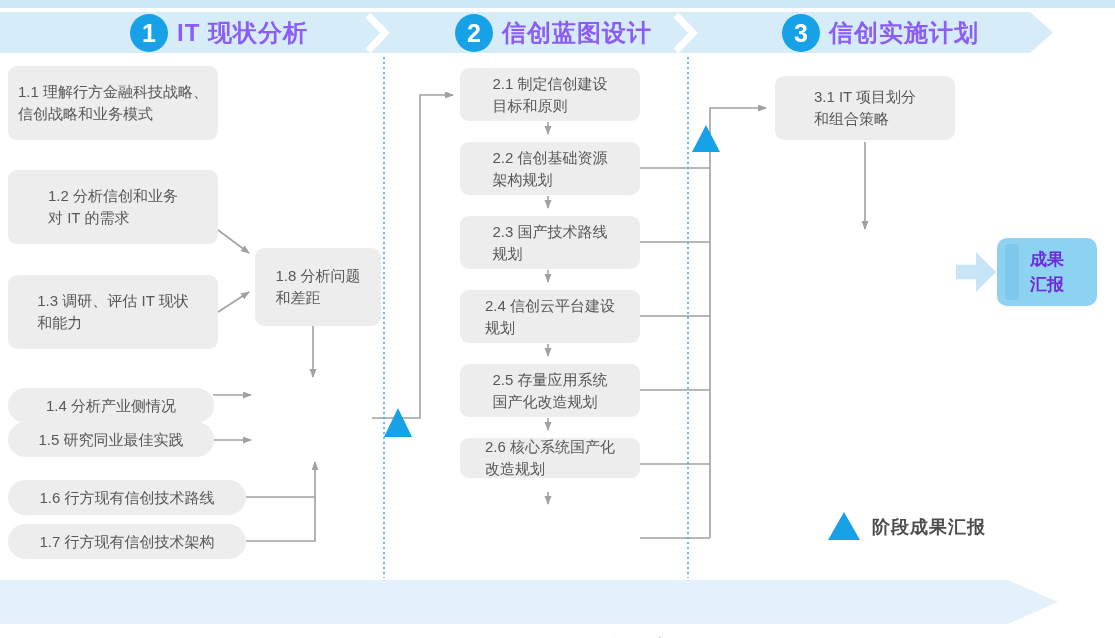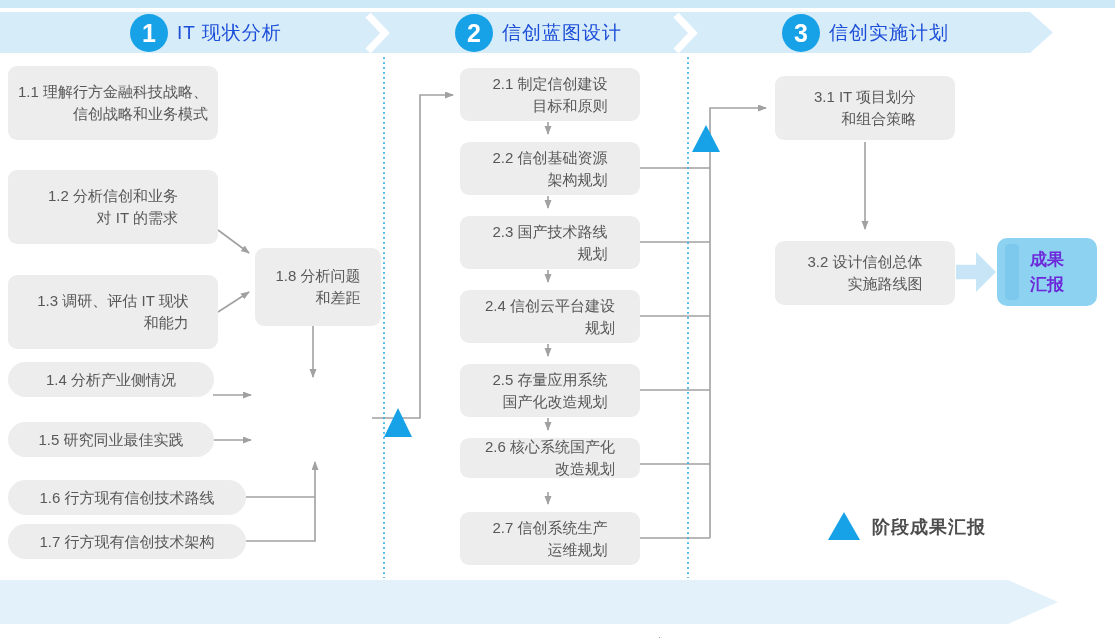--- a/index.html
+++ b/index.html
@@ -12,26 +12,26 @@
   .band{
     position:absolute;left:0;top:12px;width:1053px;height:41px;background:#d7ecf9;
     clip-path:polygon(0 0,calc(100% - 23px) 0,100% 50%,calc(100% - 23px) 100%,0 100%);
   }
   .phase{position:absolute;top:13px;height:40px;display:flex;align-items:center;gap:9px;}
   .phase-circle{
     width:38px;height:38px;border-radius:50%;background:#17a2e7;color:#fff;
     display:flex;align-items:center;justify-content:center;
     font-size:25px;font-weight:bold;
   }
-  .phase-title{color:#1d4ed8;font-size:19px;font-weight:normal;letter-spacing:1px;}
+  .phase-title{color:#8b5cf6;font-size:24px;font-weight:bold;letter-spacing:1px;}
   .chev{position:absolute;top:13px;width:26px;height:40px;}
   
   .box,.pill{
     position:absolute;background:#ededed;color:#595757;
-    display:flex;align-items:center;justify-content:center;text-align:right;
+    display:flex;align-items:center;justify-content:center;text-align:left;
     font-size:15px;line-height:1.45;white-space:pre-line;
   }
   .box{border-radius:9px;}
   .pill{border-radius:18px;}
   
   #wires{position:absolute;left:0;top:0;}
   
   .result{
     position:absolute;left:997px;top:238px;width:100px;height:68px;background:#8ed2f2;
     border-radius:10px;display:flex;align-items:center;justify-content:center;text-align:center;
@@ -126,46 +126,42 @@
     <polygon points="384,437 412,437 398,408" fill="#17a2e7"></polygon>
     <polygon points="692,152 720,152 706,125" fill="#17a2e7"></polygon>
   </svg>
 
   <div class="box" style="left:8px;top:66px;width:210px;height:74px">1.1 理解行方金融科技战略、
 信创战略和业务模式</div>
   <div class="box" style="left:8px;top:170px;width:210px;height:74px">1.2 分析信创和业务
 对 IT 的需求</div>
   <div class="box" style="left:8px;top:275px;width:210px;height:74px">1.3 调研、评估 IT 现状
 和能力</div>
-  <div class="pill" style="left:8px;top:362px;width:206px;height:35px">1.4 分析产业侧情况</div>
+  <div class="pill" style="left:8px;top:388px;width:206px;height:35px">1.4 分析产业侧情况</div>
   <div class="pill" style="left:8px;top:422px;width:206px;height:35px">1.5 研究同业最佳实践</div>
   <div class="pill" style="left:8px;top:480px;width:238px;height:35px">1.6 行方现有信创技术路线</div>
   <div class="pill" style="left:8px;top:524px;width:238px;height:35px">1.7 行方现有信创技术架构</div>
   <div class="box" style="left:255px;top:248px;width:126px;height:78px">1.8 分析问题
 和差距</div>
 
   <div class="box" style="left:460px;top:68px;width:180px;height:53px">2.1 制定信创建设
 目标和原则</div>
   <div class="box" style="left:460px;top:142px;width:180px;height:53px">2.2 信创基础资源
 架构规划</div>
   <div class="box" style="left:460px;top:216px;width:180px;height:53px">2.3 国产技术路线
 规划</div>
   <div class="box" style="left:460px;top:290px;width:180px;height:53px">2.4 信创云平台建设
 规划</div>
   <div class="box" style="left:460px;top:364px;width:180px;height:53px">2.5 存量应用系统
 国产化改造规划</div>
   <div class="box" style="left:460px;top:438px;width:180px;height:40px">2.6 核心系统国产化
 改造规划</div>
-  <div class="box" style="left:460px;top:512px;width:180px;height:53px">2.7 信创系统生产
-运维规划</div>
 
   <div class="box" style="left:775px;top:76px;width:180px;height:64px">3.1 IT 项目划分
 和组合策略</div>
-  <div class="box" style="left:775px;top:241px;width:180px;height:64px">3.2 设计信创总体
-实施路线图</div>
 
   <div class="fat-arrow"></div>
   <div class="result">
     <div class="result-stripe"></div>
     <div class="result-text">成果
 汇报</div>
   </div>
 
   <div class="legend">
     <div class="legend-tri"></div>

